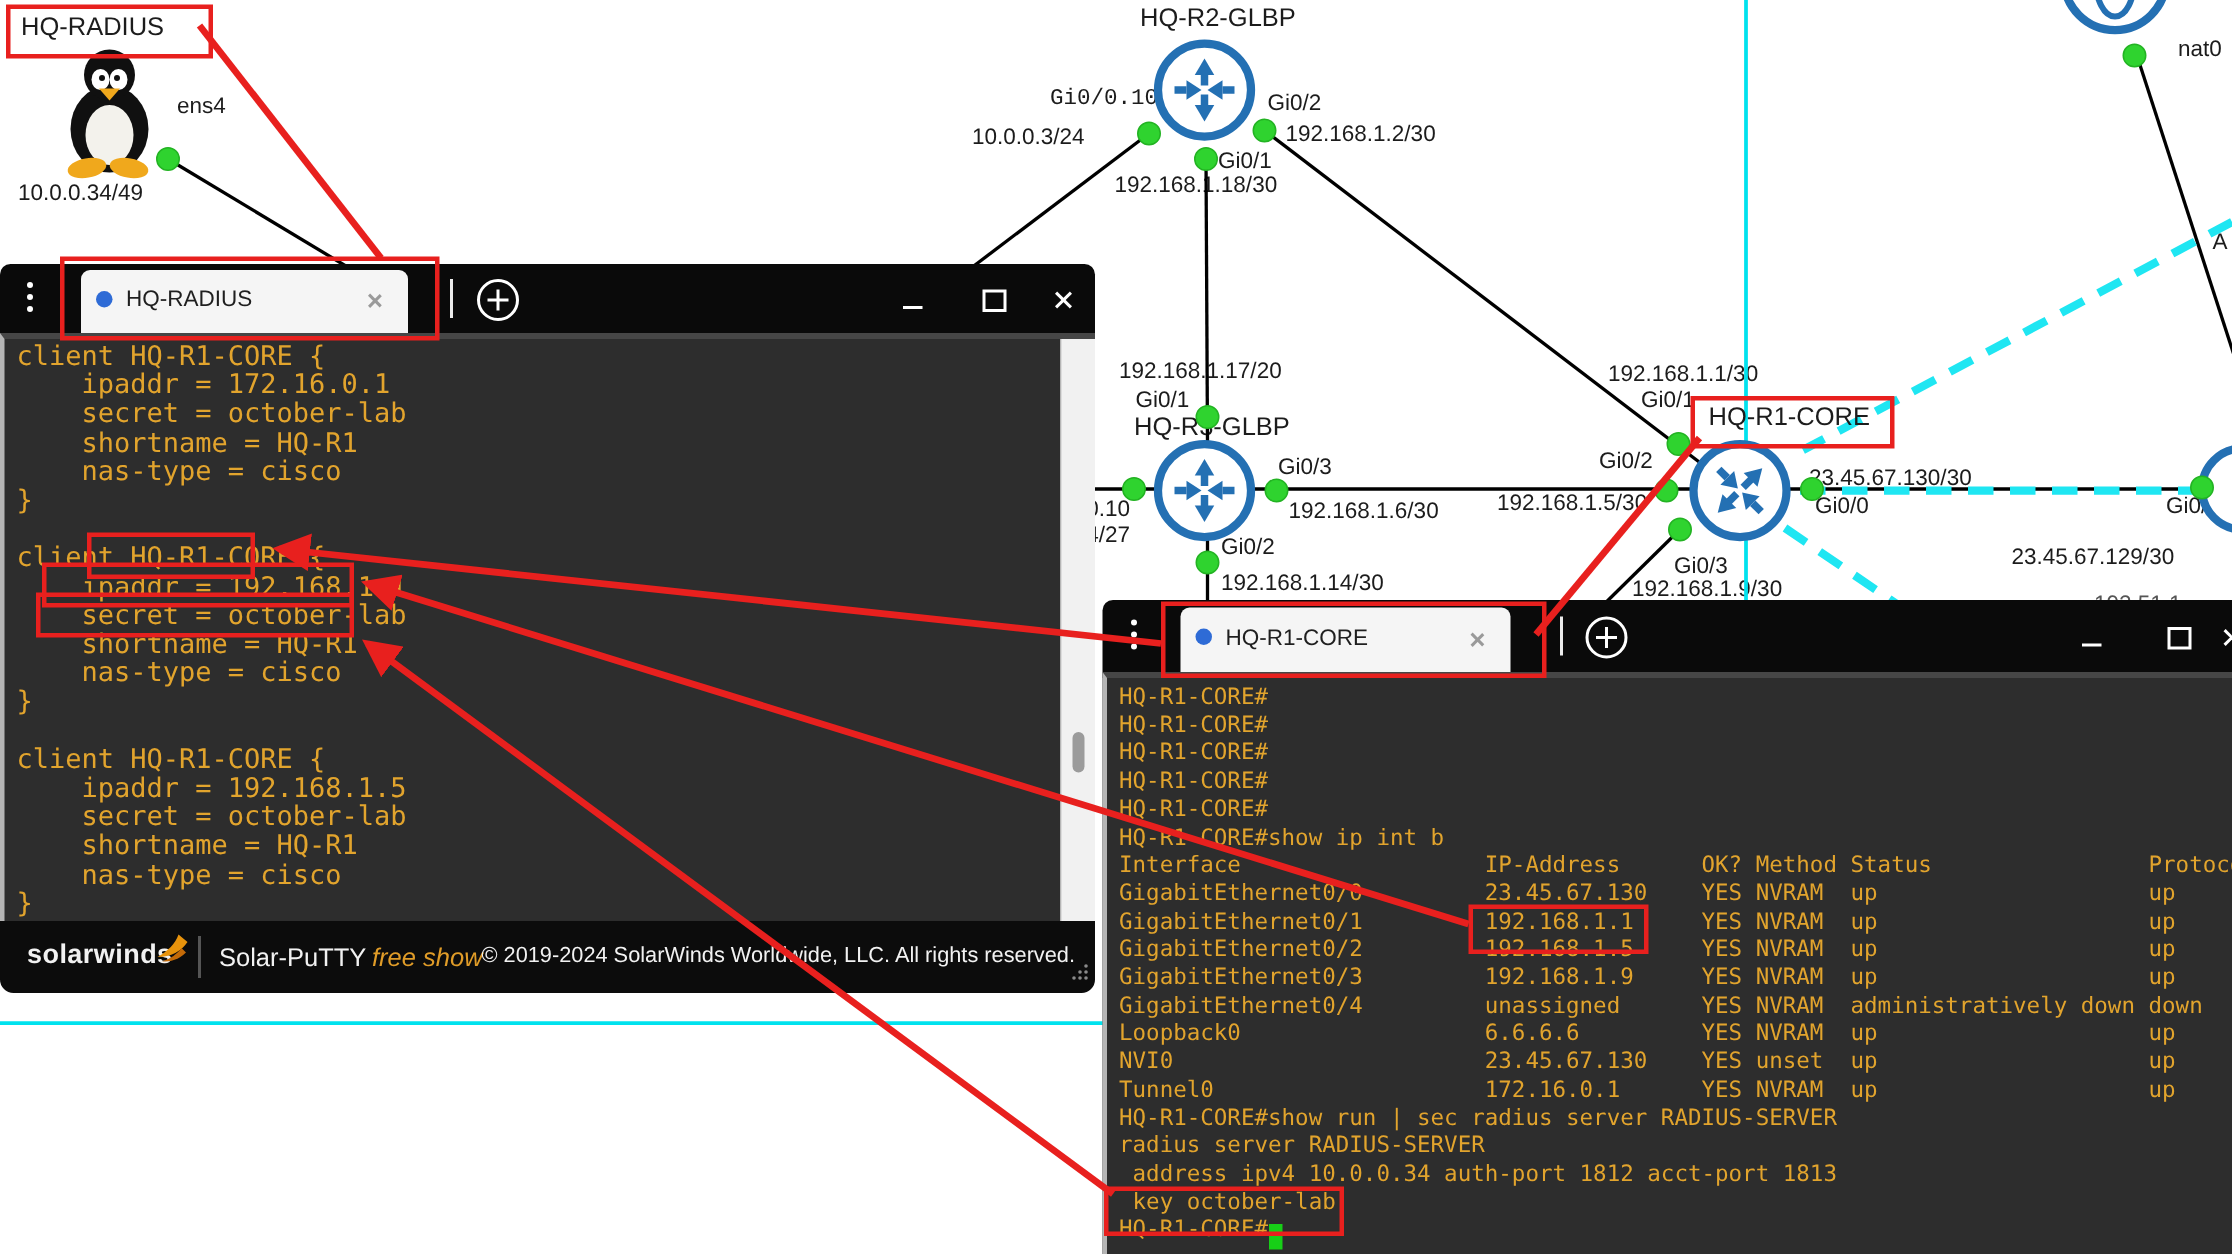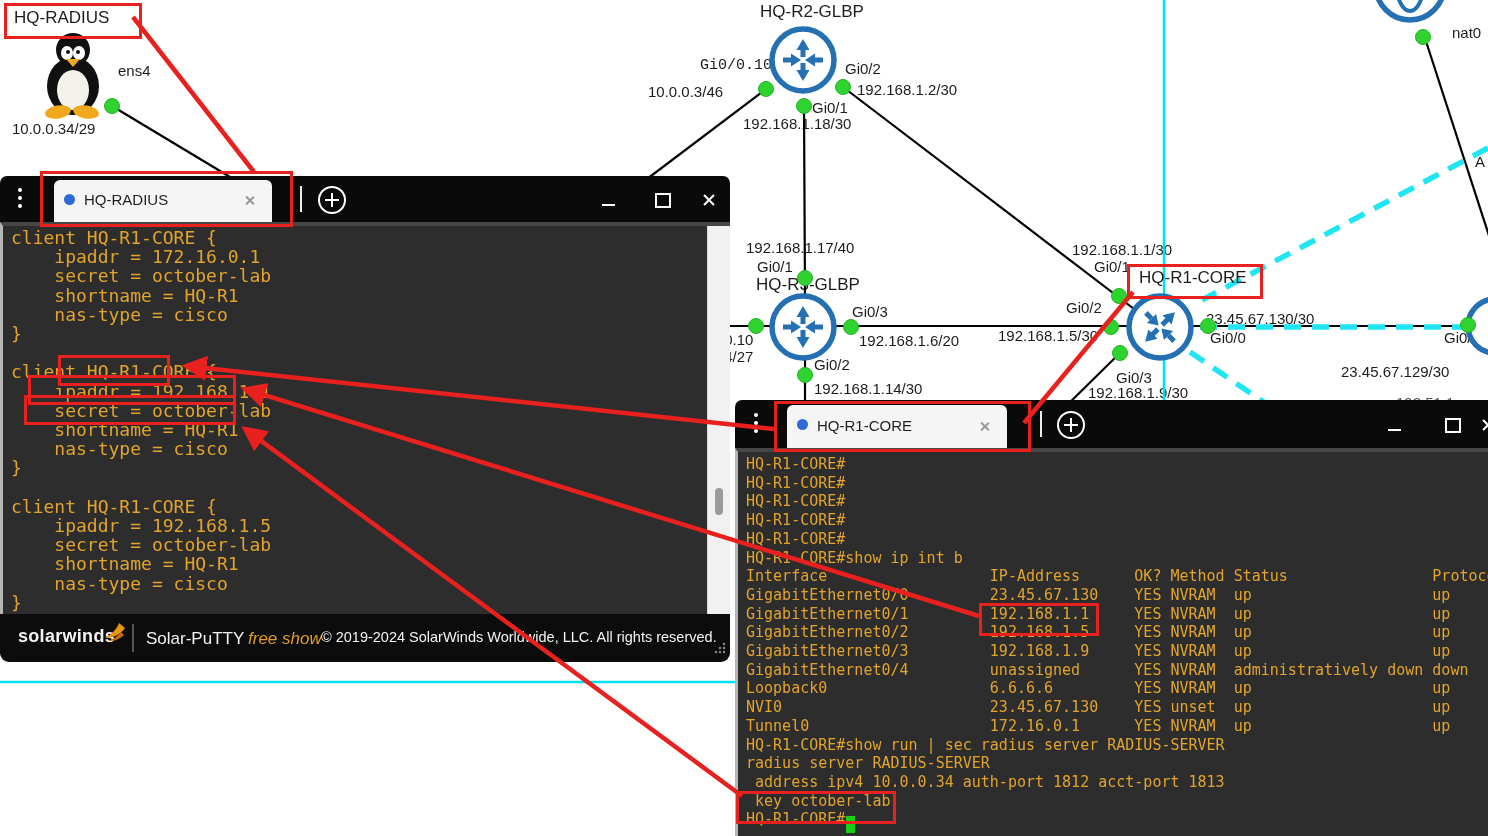--- a/index.html
+++ b/index.html
@@ -141,35 +141,35 @@
       <circle cx="1119" cy="296" r="7.5"></circle>
       <circle cx="1111" cy="327" r="7.5"></circle>
       <circle cx="1120" cy="353" r="7.5"></circle>
       <circle cx="1208" cy="326" r="7.5"></circle>
       <circle cx="1468" cy="325" r="7.5"></circle>
       <circle cx="1423" cy="37" r="7.5"></circle>
     </g>
   </svg>
 
   <div class="lbl" style="left:118px;top:62px;text-align:right;">ens4</div>
-  <div class="lbl" style="left:12px;top:120px;">10.0.0.34/29</div>
+  <div class="lbl" style="left:12px;top:120px;">10.0.0.34/49</div>
 
   <div class="lbl lbl-lg" style="left:760px;top:2px;">HQ-R2-GLBP</div>
   <div class="lbl" style="left:700px;top:57px;font-family:Liberation Mono, monospace;">Gi0/0.10</div>
-  <div class="lbl" style="left:648px;top:83px;">10.0.0.3/46</div>
+  <div class="lbl" style="left:648px;top:83px;">10.0.0.3/24</div>
   <div class="lbl" style="left:845px;top:60px;">Gi0/2</div>
   <div class="lbl" style="left:857px;top:81px;">192.168.1.2/30</div>
   <div class="lbl" style="left:812px;top:99px;">Gi0/1</div>
   <div class="lbl" style="left:743px;top:115px;">192.168.1.18/30</div>
 
-  <div class="lbl" style="left:746px;top:239px;">192.168.1.17/40</div>
+  <div class="lbl" style="left:746px;top:239px;">192.168.1.17/20</div>
   <div class="lbl" style="left:757px;top:258px;">Gi0/1</div>
   <div class="lbl lbl-lg" style="left:756px;top:275px;">HQ-R3-GLBP</div>
   <div class="lbl" style="left:852px;top:303px;">Gi0/3</div>
-  <div class="lbl" style="left:859px;top:332px;">192.168.1.6/20</div>
+  <div class="lbl" style="left:859px;top:332px;">192.168.1.6/30</div>
   <div class="lbl" style="left:814px;top:356px;">Gi0/2</div>
   <div class="lbl" style="left:814px;top:380px;">192.168.1.14/30</div>
   <div class="lbl" style="left:720px;top:331px;">/0.10</div>
   <div class="lbl" style="left:720px;top:348px;">.4/27</div>
 
   <div class="lbl" style="left:1072px;top:241px;">192.168.1.1/30</div>
   <div class="lbl" style="left:1094px;top:258px;">Gi0/1</div>
   <div class="lbl" style="left:1206px;top:310px;">23.45.67.130/30</div>
   <div class="lbl" style="left:1066px;top:299px;">Gi0/2</div>
   <div class="lbl" style="left:998px;top:327px;">192.168.1.5/30</div>

